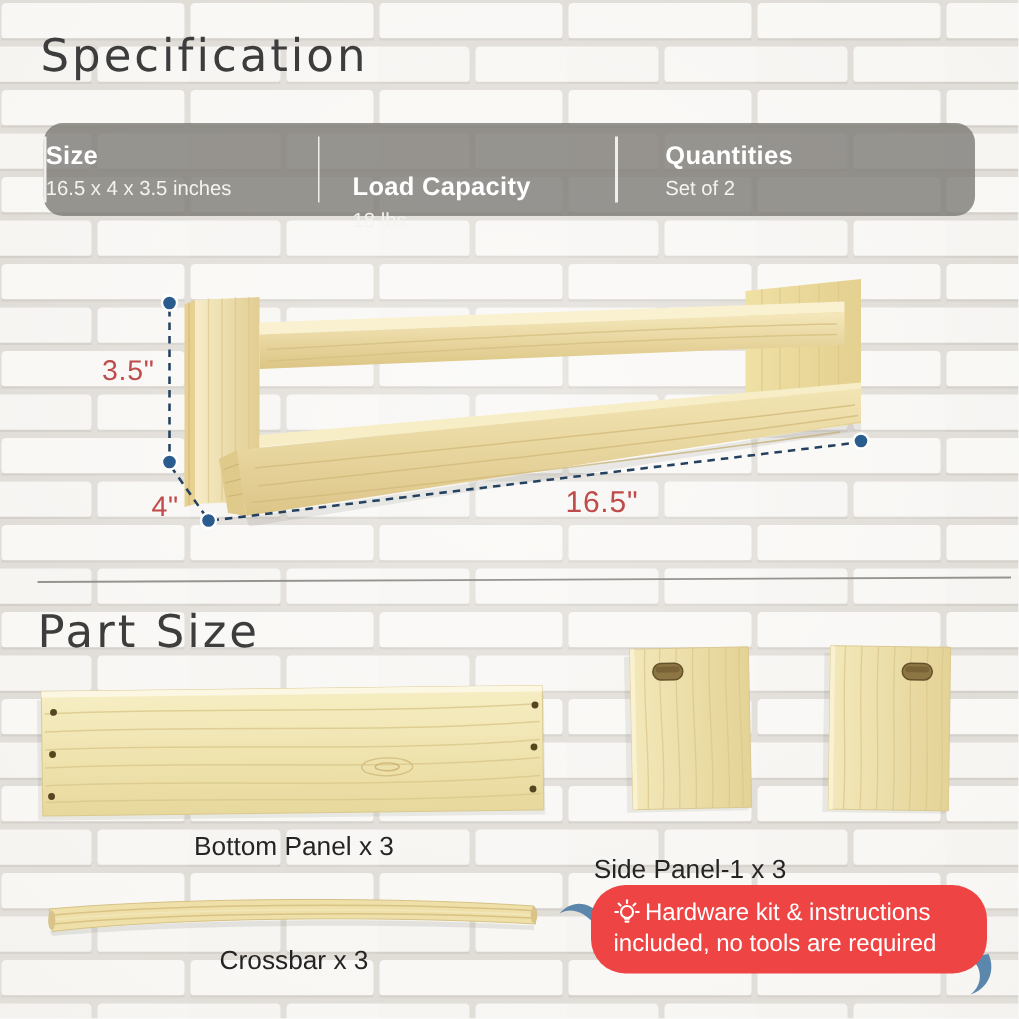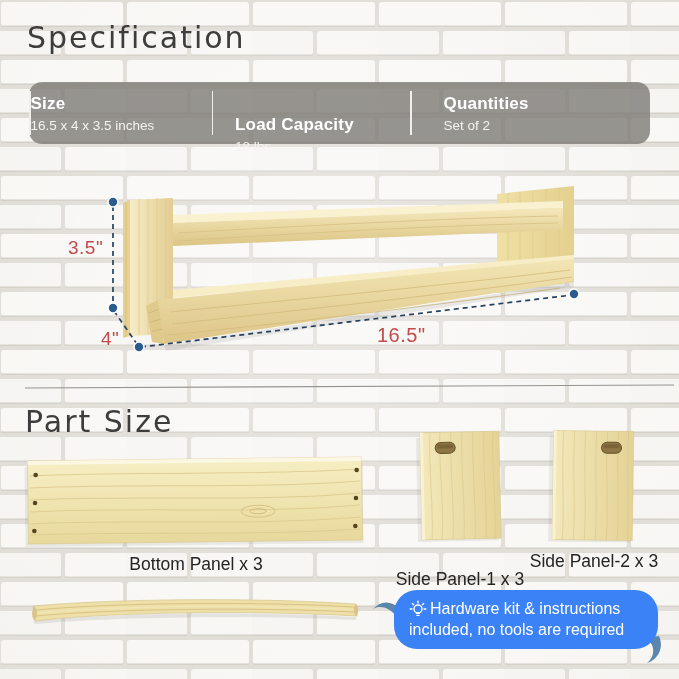--- a/index.html
+++ b/index.html
@@ -42,21 +42,21 @@
   
   .part-label{color:#242424;font-size:17.5px;transform:translateX(-50%);white-space:nowrap;}
   #pl-bottom{left:196px;top:554px;}
   #pl-side1{left:460px;top:569px;}
   #pl-side2{left:594px;top:551px;}
   #pl-cross{left:196px;top:630px;}
 
   
   #note-bubble{
     left:394px;top:590px;width:264px;box-sizing:border-box;
-    background:#3b82f6;border-radius:23px;color:#fff;
+    background:#ef4444;border-radius:23px;color:#fff;
     font-size:16px;line-height:21px;padding:8px 10px 9px 15px;
   }
   #note-bubble svg{vertical-align:-4px;margin-right:3px;}
 </style>
 </head>
 <body>
 
 <div id="canvas">
 
   <svg id="wall" width="679" height="679" viewBox="0 0 679 679">
@@ -271,21 +271,21 @@
   </div>
 
   <div class="txt dim" id="dim-h">3.5"</div>
   <div class="txt dim" id="dim-d">4"</div>
   <div class="txt dim" id="dim-w">16.5"</div>
 
   <div class="txt script-title" id="partlist-title">Part Size</div>
 
   <div class="txt part-label" id="pl-bottom">Bottom Panel x 3</div>
   <div class="txt part-label" id="pl-side1">Side Panel-1 x 3</div>
-  <div class="txt part-label" id="pl-side2">Side Panel-2 x 3</div>
+  <div class="txt part-label" id="pl-cross">Crossbar x 3</div>
 
   <div class="txt" id="note-bubble">
     <svg width="18" height="18" viewBox="0 0 18 18" fill="none" stroke="#ffffff" stroke-width="1.4" stroke-linecap="round">
       <circle cx="9" cy="9" r="4"></circle>
       <path d="M7.6,13.4 L10.4,13.4"></path>
       <path d="M8,15.4 L10,15.4"></path>
       <path d="M9,1.2 L9,3"></path>
       <path d="M3.4,3.4 L4.7,4.7"></path>
       <path d="M14.6,3.4 L13.3,4.7"></path>
       <path d="M1.2,9 L3,9"></path>

